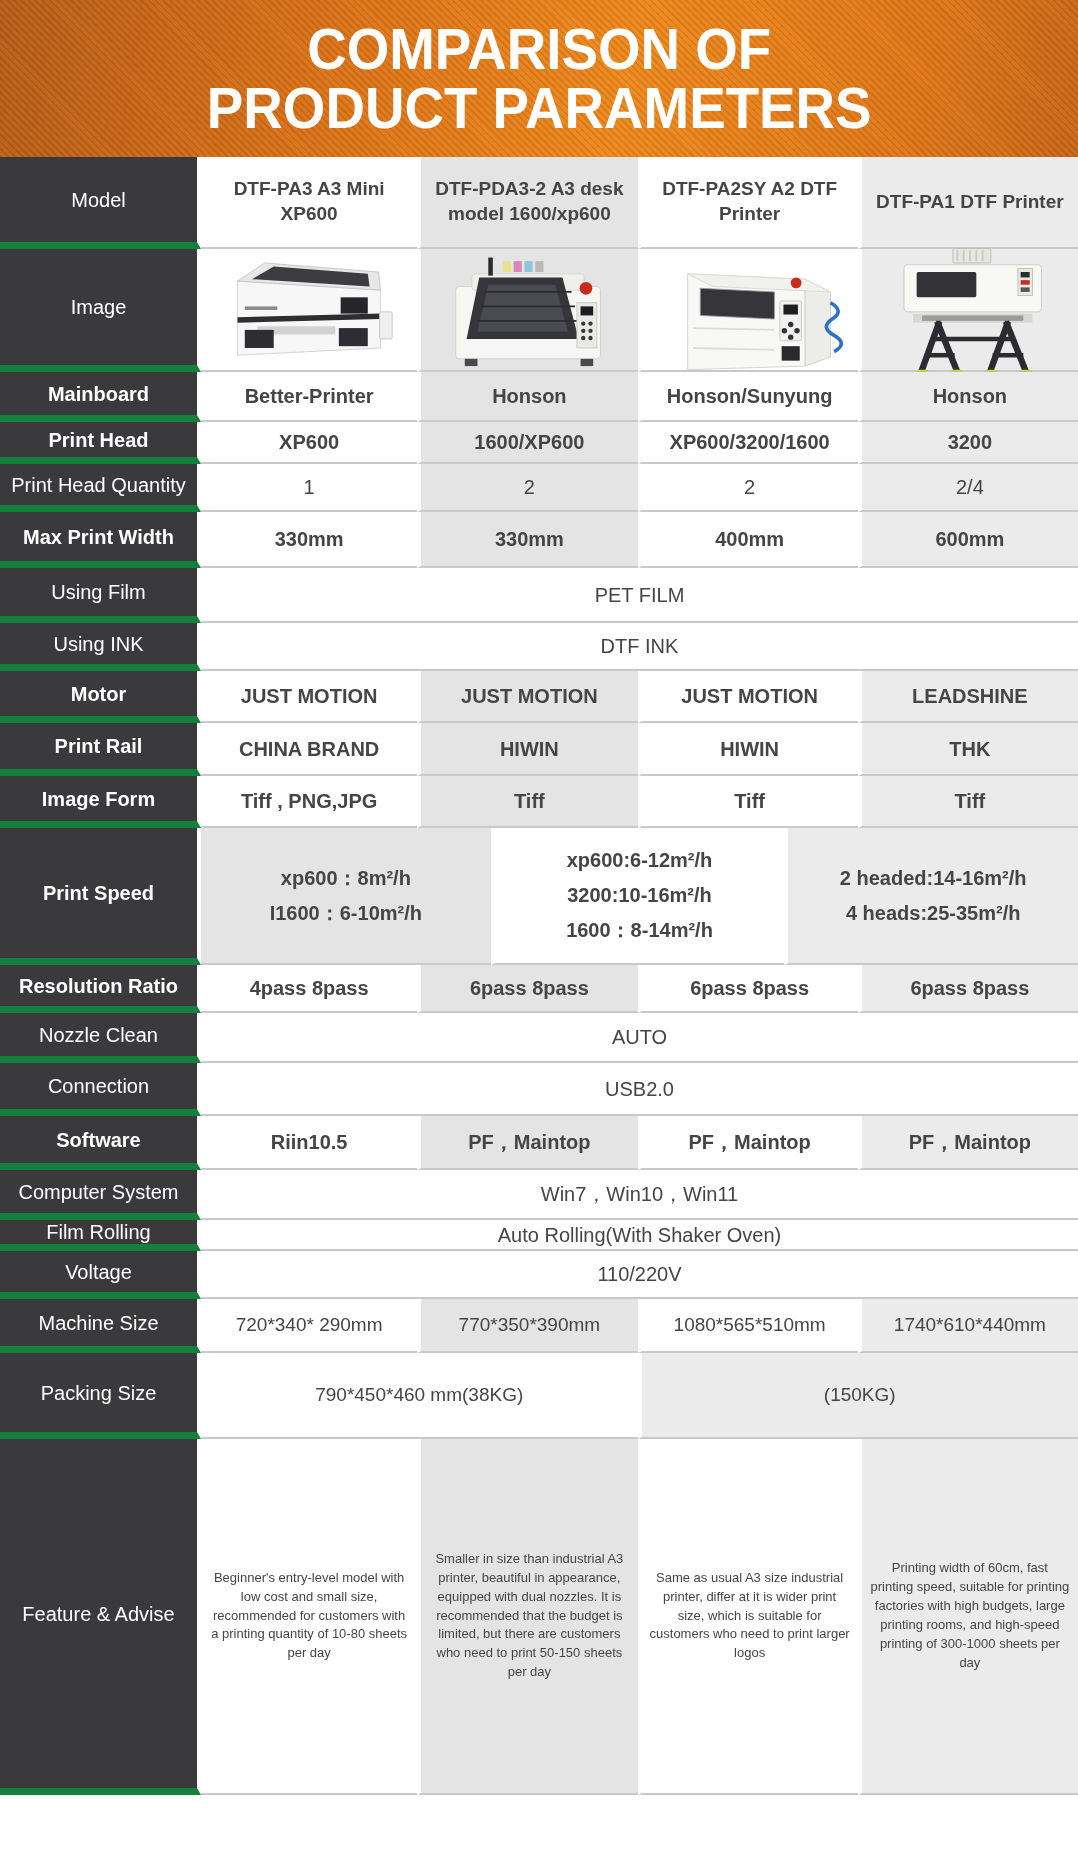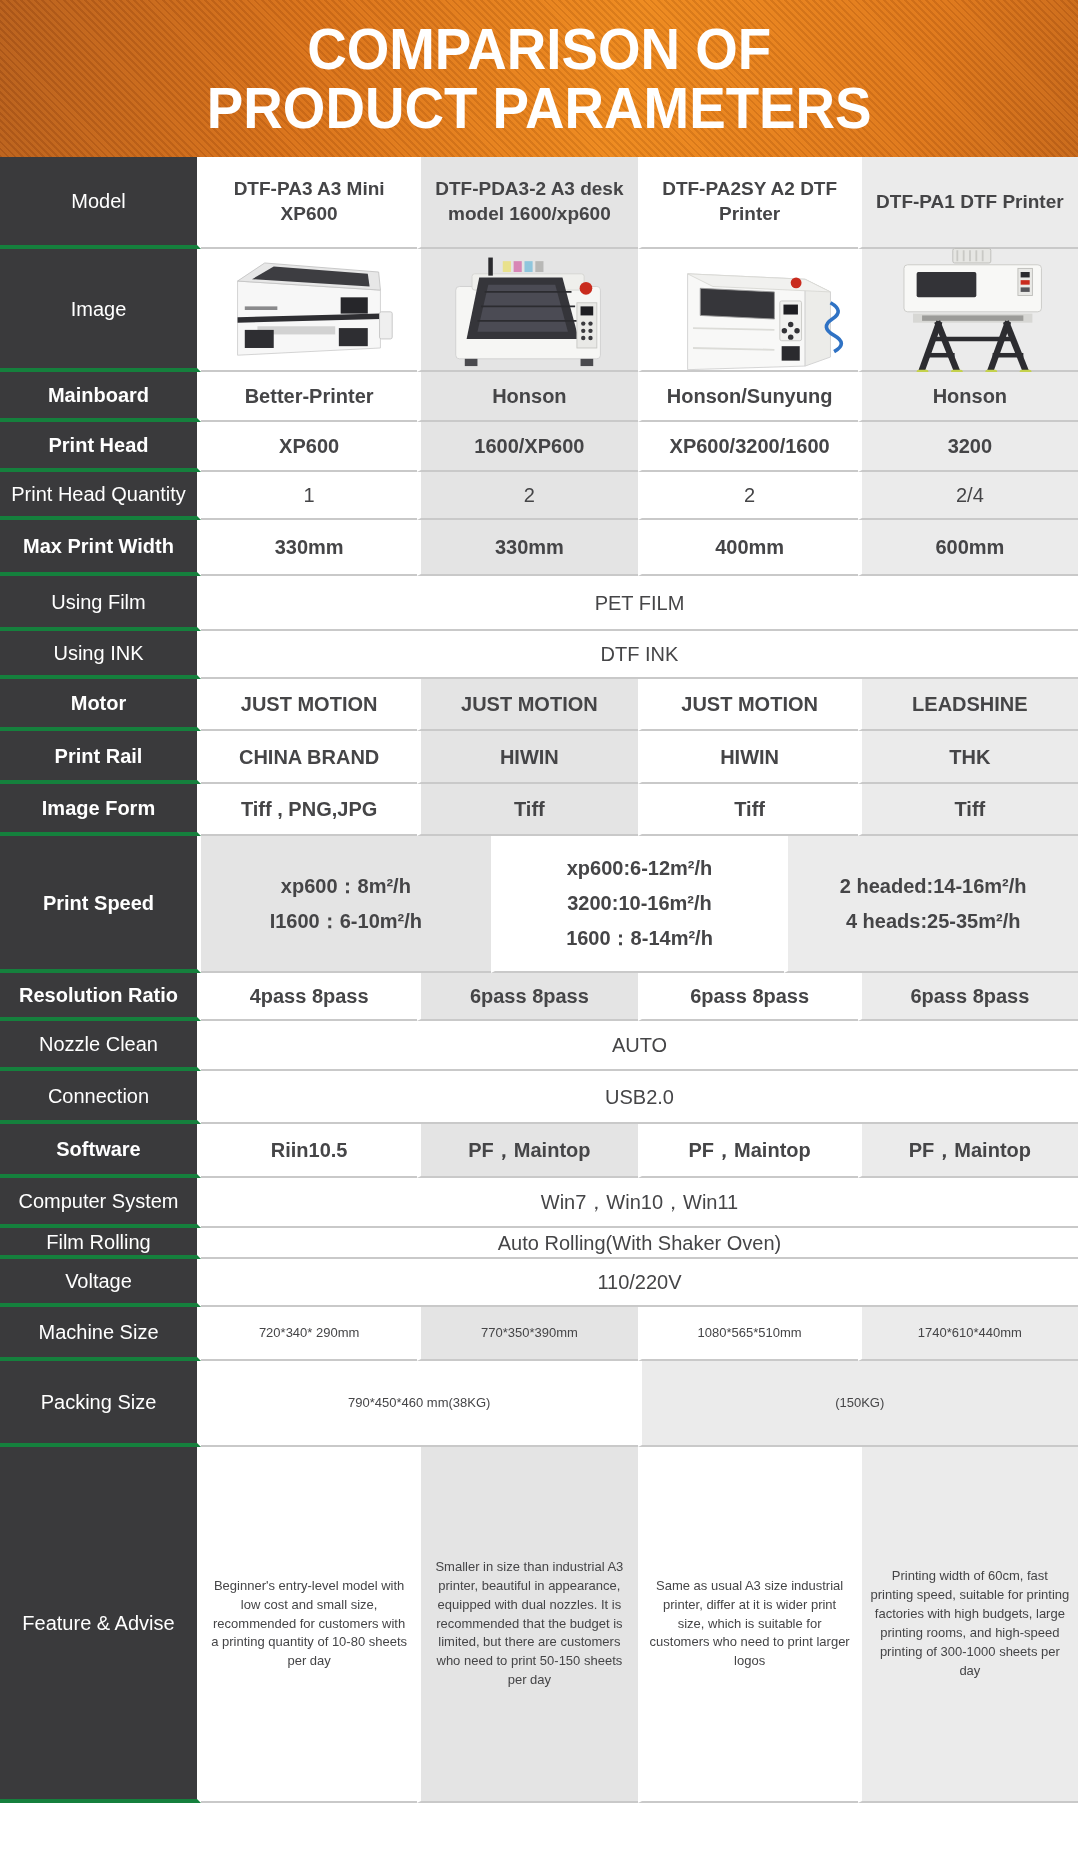--- a/index.html
+++ b/index.html
@@ -18,39 +18,39 @@
   }
   .title {
     color: #ffffff; font-weight: bold; font-size: 57px; line-height: 1.03;
     text-align: center; letter-spacing: 0px; transform: scaleX(0.96);
   }
   
   .row { display: flex; width: 100%; }
   .lbl {
     width: 201px; min-width: 201px; background: #3a3a3c; color: #ffffff;
     display: flex; align-items: center; justify-content: center; text-align: center;
-    font-size: 20px; border-bottom: 4px solid #15803d; border-right: 4px solid #ffffff;
+    font-size: 20px; border-bottom: 7px solid #15803d; border-right: 4px solid #ffffff;
     line-height: 1.2; padding: 12px 4px;
   }
   .val {
     flex: 1 1 0; display: flex; align-items: center; justify-content: center;
     text-align: center; font-size: 20px; color: #454547; background: #ffffff;
     border-bottom: 2px solid #c9c9c9; border-left: 4px solid #ffffff;
     white-space: pre-line; line-height: 1.3; padding: 0 3px;
   }
   .lbl + .val { border-left: none; }
   .alt  { background: #e4e4e4; }
   .alt2 { background: #ebebeb; }
   .row.bold .lbl, .row.bold .val { font-weight: bold; }
   .row-model .val { font-weight: bold; font-size: 19px; padding: 0 8px; }
   .speed .val { line-height: 1.75; }
   .feature .val { font-size: 13px; line-height: 1.45; padding: 0 7px; }
   .imgcell { padding: 3px; }
   .imgcell svg { display: block; }
-  .sizes .val, .packing .val { font-size: 13px; }
+  .sizes .val, .packing .val { font-size: 19px; }
 </style>
 </head>
 <body>
 
 <div class="page">
 
   <div class="banner">
     <div class="title">
       <div>COMPARISON OF</div>
       <div>PRODUCT PARAMETERS</div>
@@ -162,21 +162,21 @@
     </div>
 
     <div class="row bold" style="height:50px">
       <div class="lbl">Mainboard</div>
       <div class="val">Better-Printer</div>
       <div class="val alt">Honson</div>
       <div class="val">Honson/Sunyung</div>
       <div class="val alt2">Honson</div>
     </div>
 
-    <div class="row bold" style="height:50px">
+    <div class="row bold" style="height:42px">
       <div class="lbl">Print Head</div>
       <div class="val">XP600</div>
       <div class="val alt">1600/XP600</div>
       <div class="val">XP600/3200/1600</div>
       <div class="val alt2">3200</div>
     </div>
 
     <div class="row" style="height:48px">
       <div class="lbl">Print Head Quantity</div>
       <div class="val">1</div>

